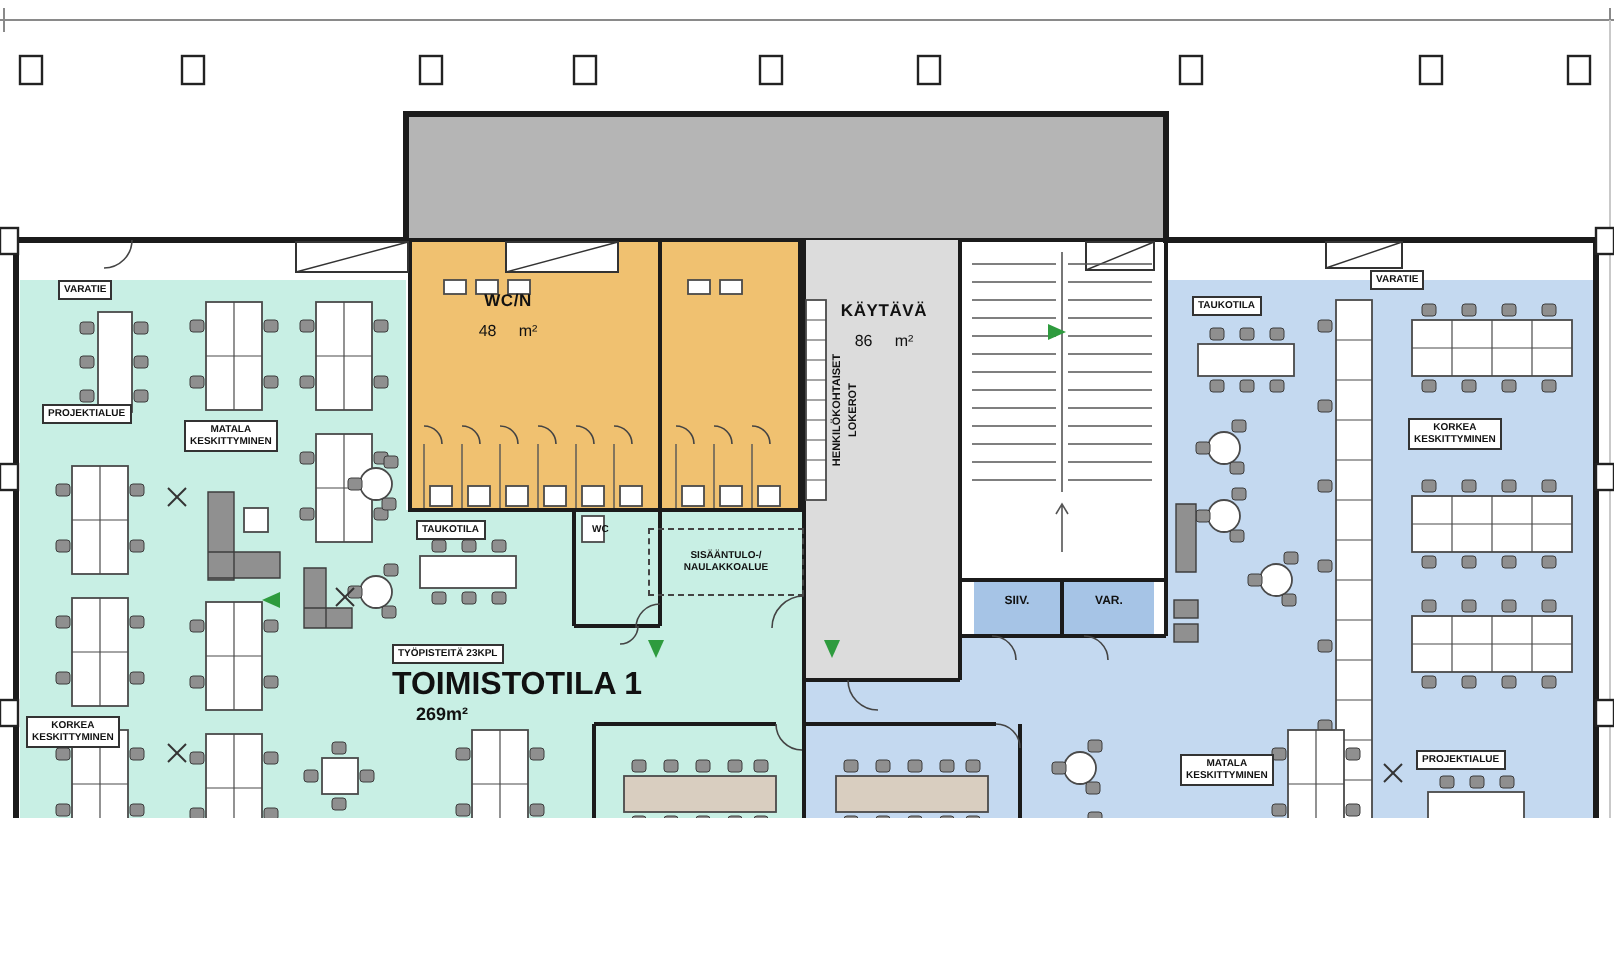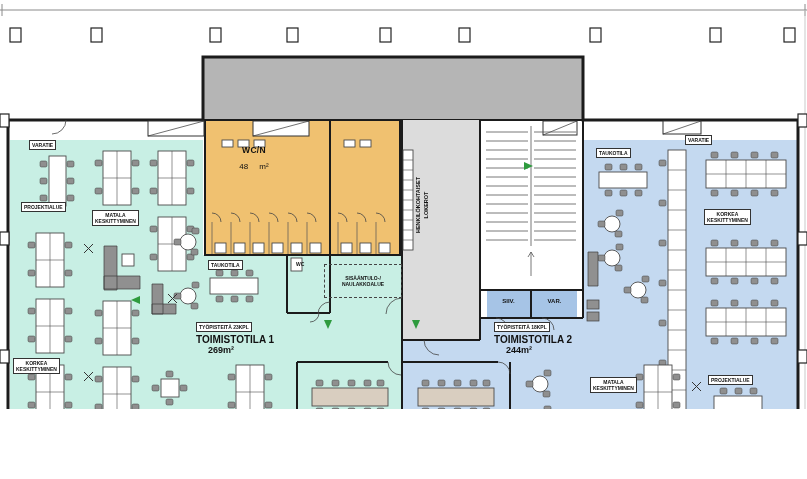--- a/index.html
+++ b/index.html
@@ -29,21 +29,21 @@
   
   .lbl-box{position:absolute;background:#fff;border:1px solid #333;font-size:5px;font-weight:700;
            line-height:1.2;text-align:center;padding:1px 2px;box-sizing:border-box;white-space:nowrap}
   .lbl-box span{display:block;white-space:nowrap}
   .rh{position:absolute;text-align:center}
   .rh b{display:block;font-size:8.5px;letter-spacing:.3px}
   .rh span{font-size:8px;white-space:pre}
   .office-lbl{position:absolute}
   .ws-note{display:inline-block;background:#fff;border:1px solid #333;font-size:5px;font-weight:700;
            padding:1px 2px;margin-bottom:2px;white-space:nowrap}
-  .office-name{font-size:10px;font-weight:700;white-space:nowrap}
+  .office-name{font-size:16px;font-weight:700;white-space:nowrap}
   .office-area{font-size:9px;font-weight:700;margin-left:12px}
   .small-room-lbl{position:absolute;font-size:6px;font-weight:700;text-align:center}
   .entrance{position:absolute;left:324px;top:264px;width:78px;height:34px;border:1px dashed #444;
             font-size:5px;font-weight:700;display:flex;flex-direction:column;align-items:center;
             justify-content:center;text-align:center;box-sizing:border-box}
 </style>
 </head>
 <body>
 
 <div id="plan">
@@ -330,35 +330,33 @@
 </div>
 <div class="lbl-box" style="left:13px;top:358px">
   <span>KORKEA</span>
   <span>KESKITTYMINEN</span>
 </div>
 <div class="lbl-box" style="left:208px;top:260px">TAUKOTILA</div>
 
 <div class="rh" style="left:213px;top:145px;width:82px">
   <b>WC/N</b><span>48     m²</span>
 </div>
+<div class="rh" style="left:406px;top:150px;width:72px">
+  <b>KÄYTÄVÄ</b><span>86     m²</span>
+</div>
 
 <div class="entrance">
   <span>SISÄÄNTULO-/</span>
   <span>NAULAKKOALUE</span>
 </div>
 
 <div class="office-lbl" style="left:196px;top:315px">
   <div class="ws-note">TYÖPISTEITÄ 23KPL</div>
   <div class="office-name">TOIMISTOTILA 1</div>
   <div class="office-area">269m²</div>
-</div>
-<div class="office-lbl" style="left:494px;top:315px">
-  <div class="ws-note">TYÖPISTEITÄ 18KPL</div>
-  <div class="office-name">TOIMISTOTILA 2</div>
-  <div class="office-area">244m²</div>
 </div>
 
 <div class="small-room-lbl" style="left:487px;top:298px;width:43px">SIIV.</div>
 <div class="small-room-lbl" style="left:532px;top:298px;width:45px">VAR.</div>
 
 <div class="lbl-box" style="left:227px;top:431px">NEUVOTTELUTILA</div>
 <div class="lbl-box" style="left:428px;top:431px">NEUVOTTELUHUONE</div>
 
 <div class="lbl-box" style="left:685px;top:135px">VARATIE</div>
 <div class="lbl-box" style="left:596px;top:148px">TAUKOTILA</div>

